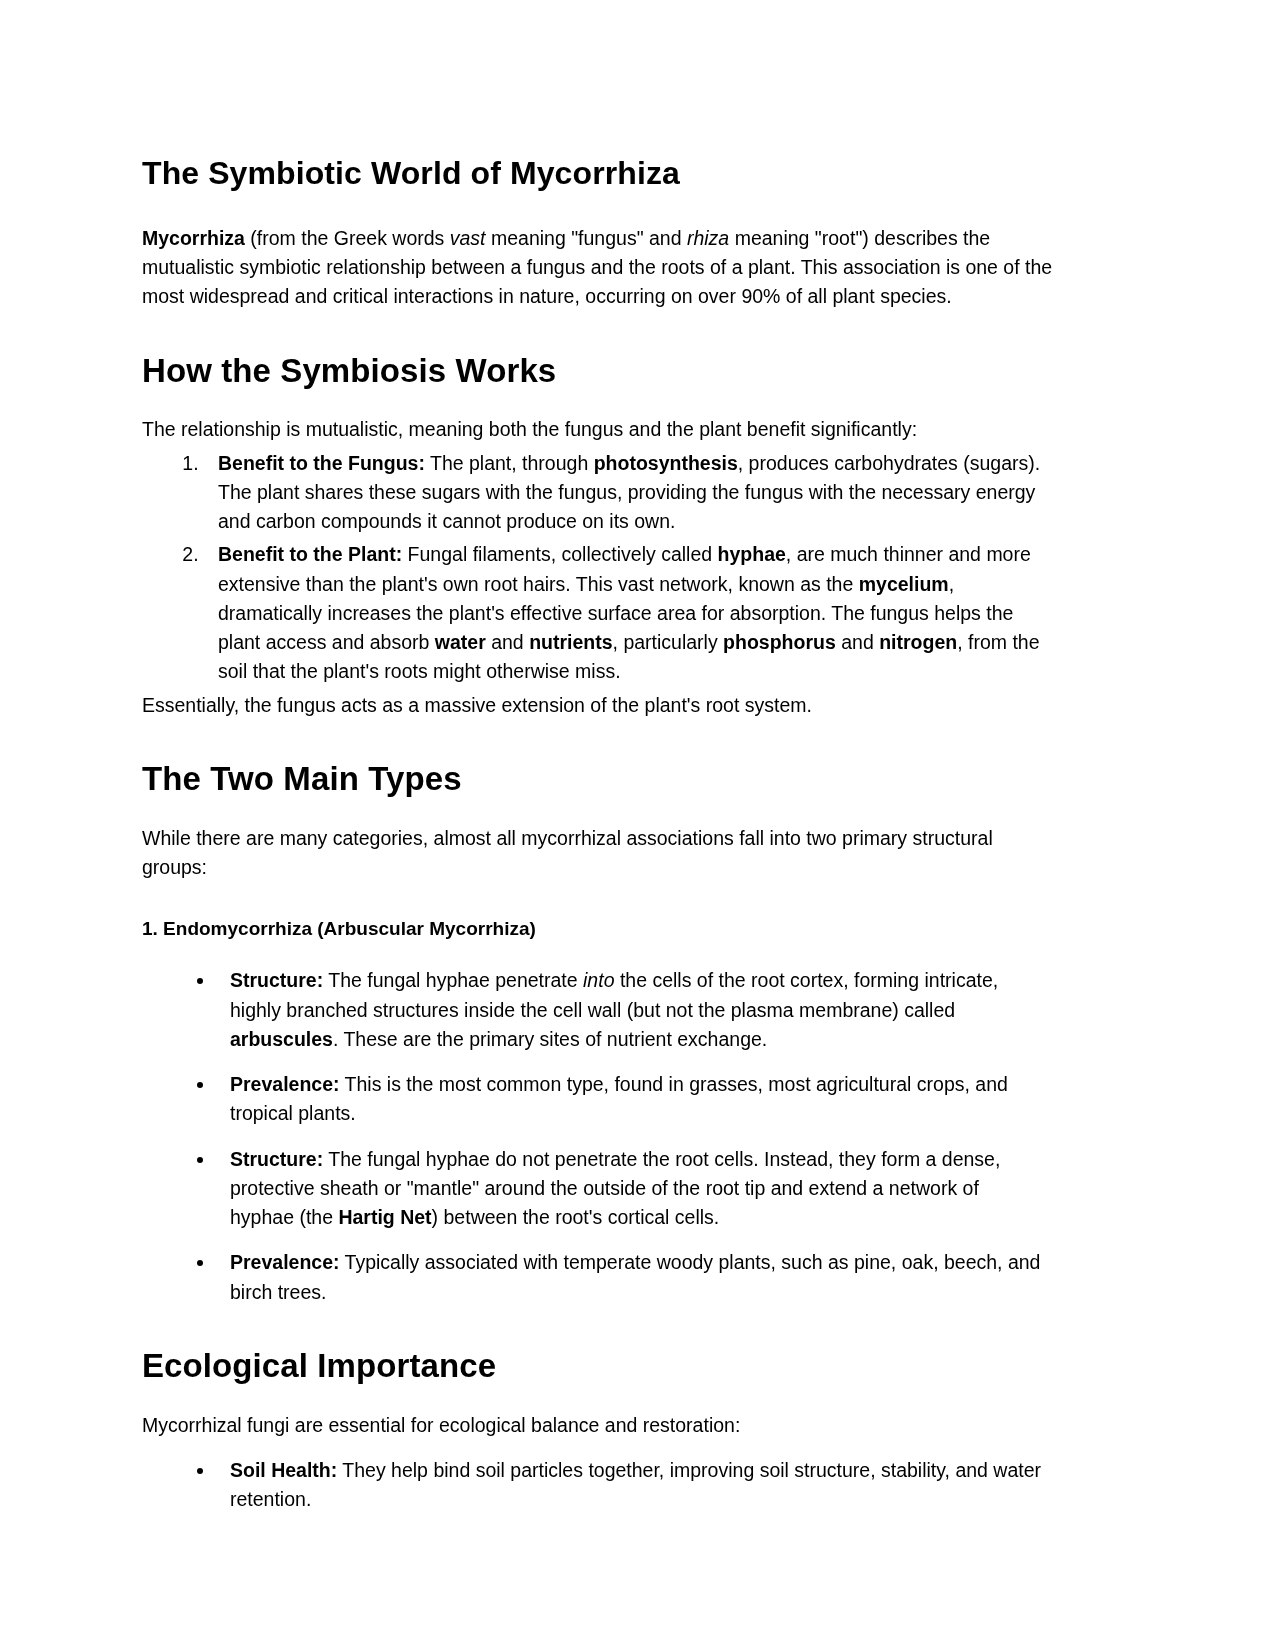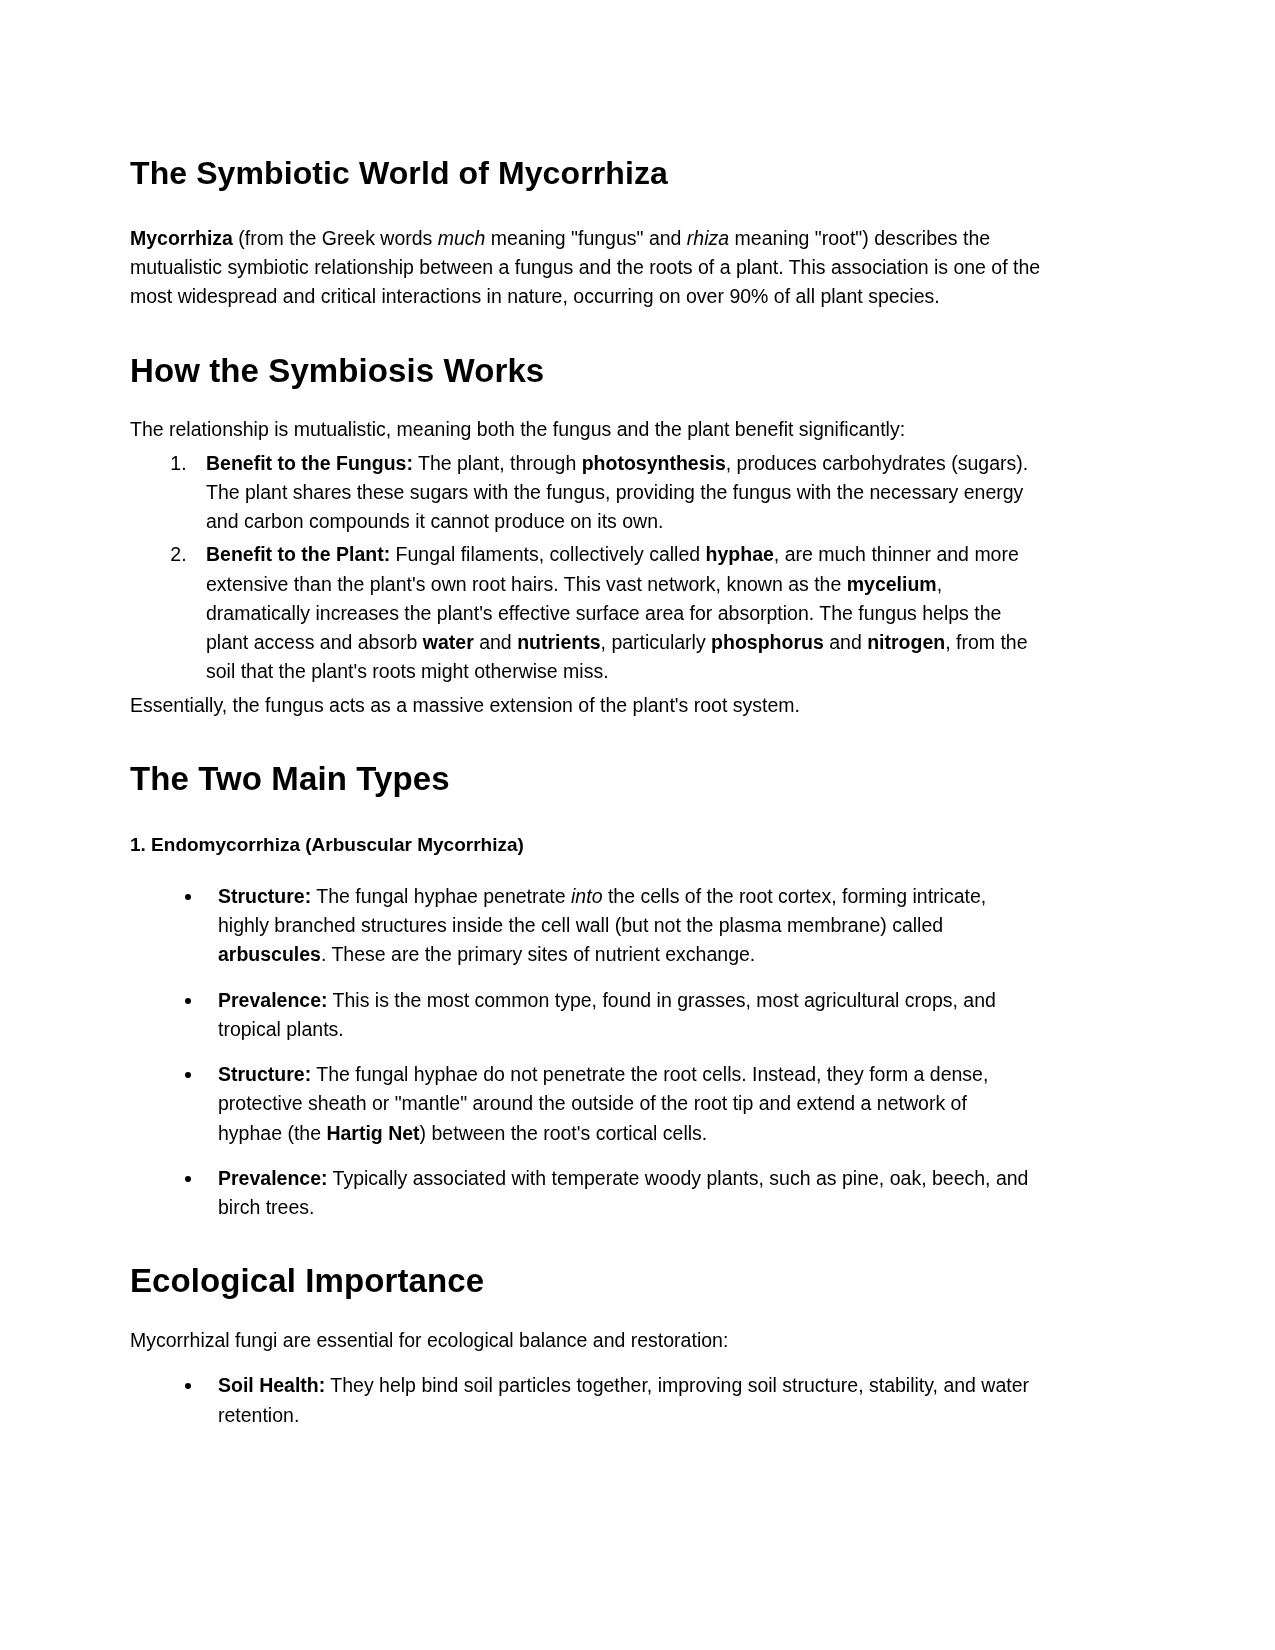--- a/index.html
+++ b/index.html
@@ -16,21 +16,21 @@
     position: relative;
     width: 1275px;
     height: 1650px;
     background: #ffffff;
     margin: 0 auto;
     overflow: hidden;
     box-sizing: border-box;
   }
   .doc-body {
     position: absolute;
-    left: 130px;
+    left: 142px;
     top: 155px;
     width: 920px;
   }
   h1.doc-title {
     font-size: 32px;
     font-weight: bold;
     line-height: 1.15;
     margin: 0 0 32px 0;
     letter-spacing: 0.1px;
   }
@@ -81,35 +81,36 @@
   .rich > * { display: inline; }
 </style>
 </head>
 <body>
 
 <div class="page">
   <div class="doc-body">
 
     <h1 class="doc-title">The Symbiotic World of Mycorrhiza</h1>
 
-    <p class="para rich"><b>Mycorrhiza</b><span> (from the Greek words </span><i>much</i><span> meaning "fungus" and </span><i>rhiza</i><span> meaning "root") describes the mutualistic symbiotic relationship between a fungus and the roots of a plant. This association is one of the most widespread and critical interactions in nature, occurring on over 90% of all plant species.</span></p>
+    <p class="para rich"><b>Mycorrhiza</b><span> (from the Greek words </span><i>vast</i><span> meaning "fungus" and </span><i>rhiza</i><span> meaning "root") describes the mutualistic symbiotic relationship between a fungus and the roots of a plant. This association is one of the most widespread and critical interactions in nature, occurring on over 90% of all plant species.</span></p>
 
     <h2 class="section-heading">How the Symbiosis Works</h2>
 
     <p class="para">The relationship is mutualistic, meaning both the fungus and the plant benefit significantly:</p>
 
     <ol class="num-list">
       <li class="rich"><b>Benefit to the Fungus:</b><span> The plant, through </span><b>photosynthesis</b><span>, produces carbohydrates (sugars). The plant shares these sugars with the fungus, providing the fungus with the necessary energy and carbon compounds it cannot produce on its own.</span></li>
       <li class="rich"><b>Benefit to the Plant:</b><span> Fungal filaments, collectively called </span><b>hyphae</b><span>, are much thinner and more extensive than the plant's own root hairs. This vast network, known as the </span><b>mycelium</b><span>, dramatically increases the plant's effective surface area for absorption. The fungus helps the plant access and absorb </span><b>water</b><span> and </span><b>nutrients</b><span>, particularly </span><b>phosphorus</b><span> and </span><b>nitrogen</b><span>, from the soil that the plant's roots might otherwise miss.</span></li>
     </ol>
 
     <p class="para">Essentially, the fungus acts as a massive extension of the plant's root system.</p>
 
     <h2 class="section-heading">The Two Main Types</h2>
 
+    <p class="para">While there are many categories, almost all mycorrhizal associations fall into two primary structural groups:</p>
 
     <h3 class="sub-heading">1. Endomycorrhiza (Arbuscular Mycorrhiza)</h3>
 
     <ul class="bullet-list">
       <li class="rich"><b>Structure:</b><span> The fungal hyphae penetrate </span><i>into</i><span> the cells of the root cortex, forming intricate, highly branched structures inside the cell wall (but not the plasma membrane) called </span><b>arbuscules</b><span>. These are the primary sites of nutrient exchange.</span></li>
       <li class="rich"><b>Prevalence:</b><span> This is the most common type, found in grasses, most agricultural crops, and tropical plants.</span></li>
     </ul>
 
 
     <ul class="bullet-list">

